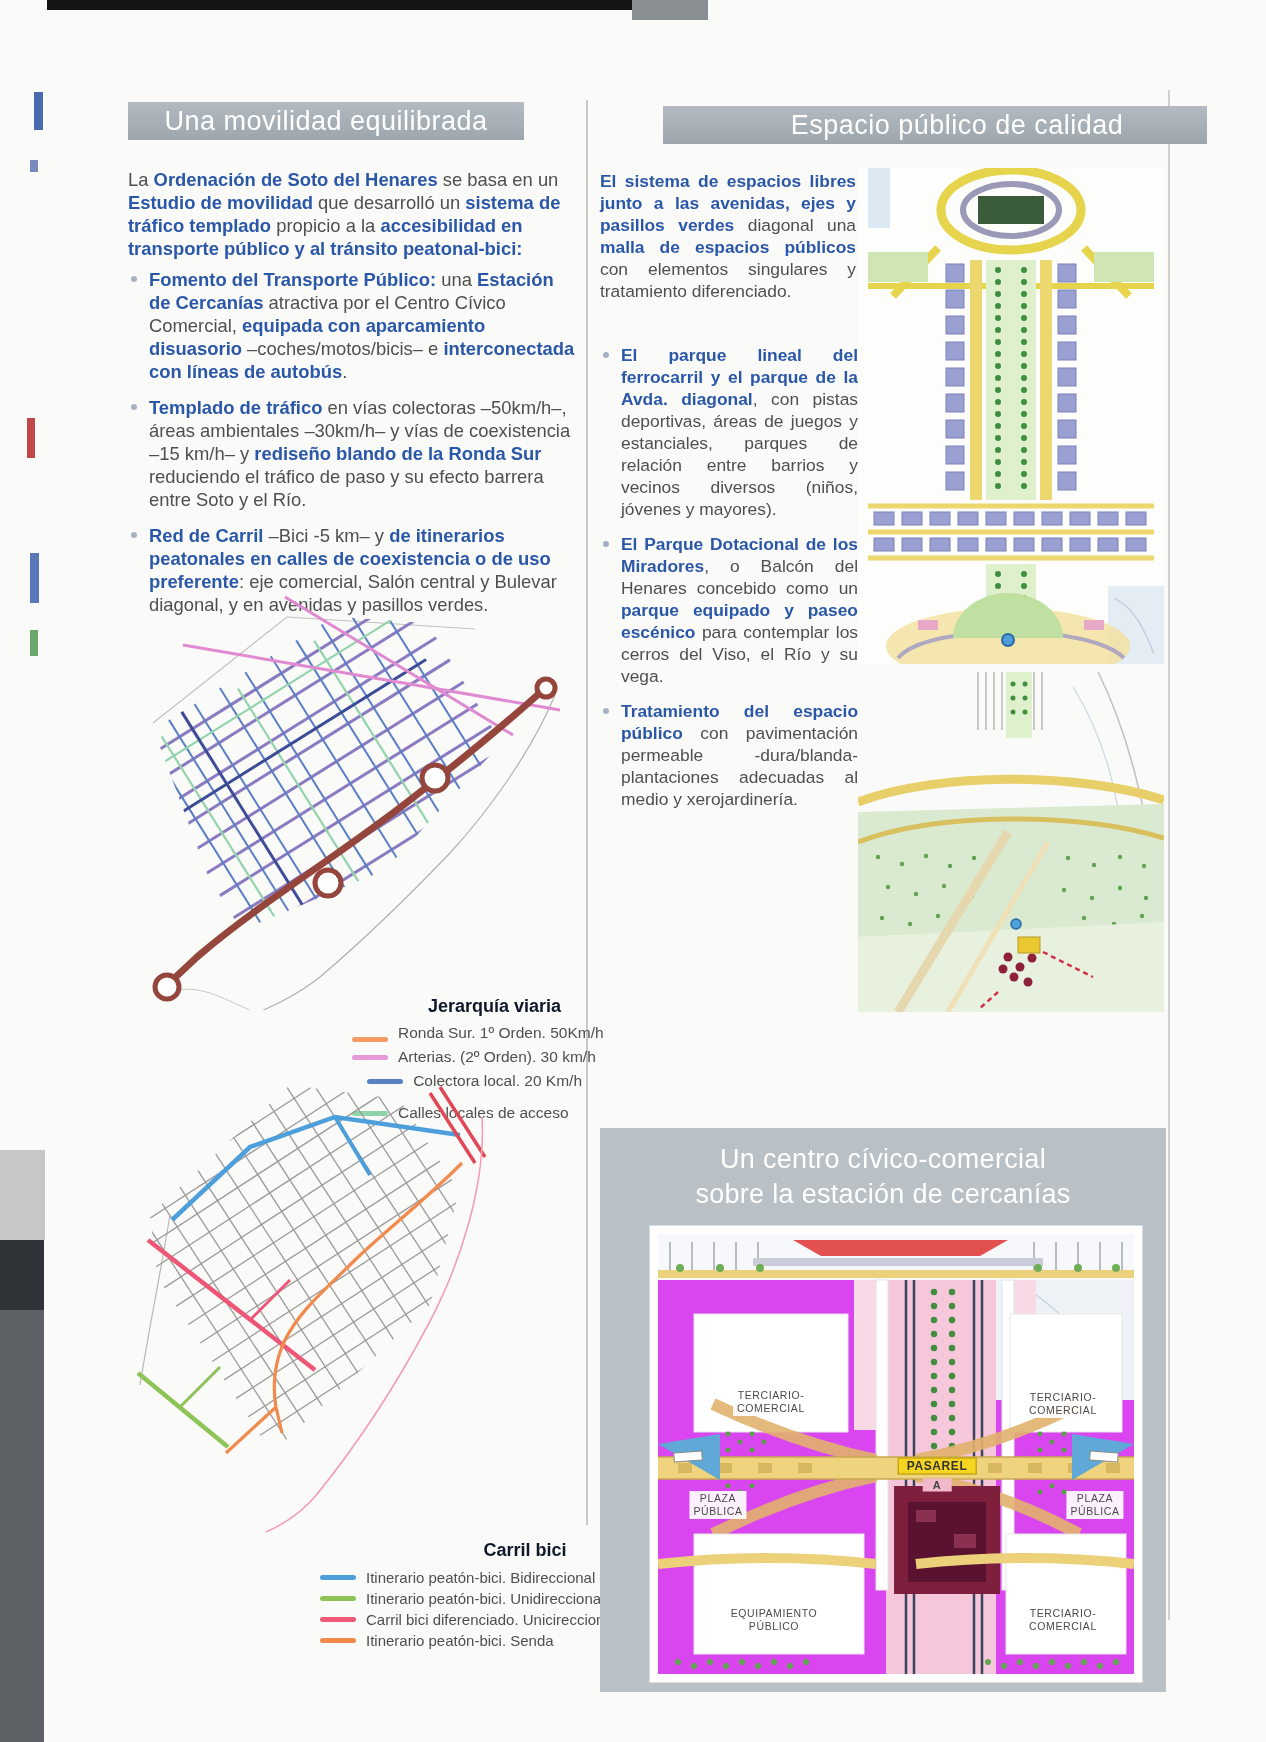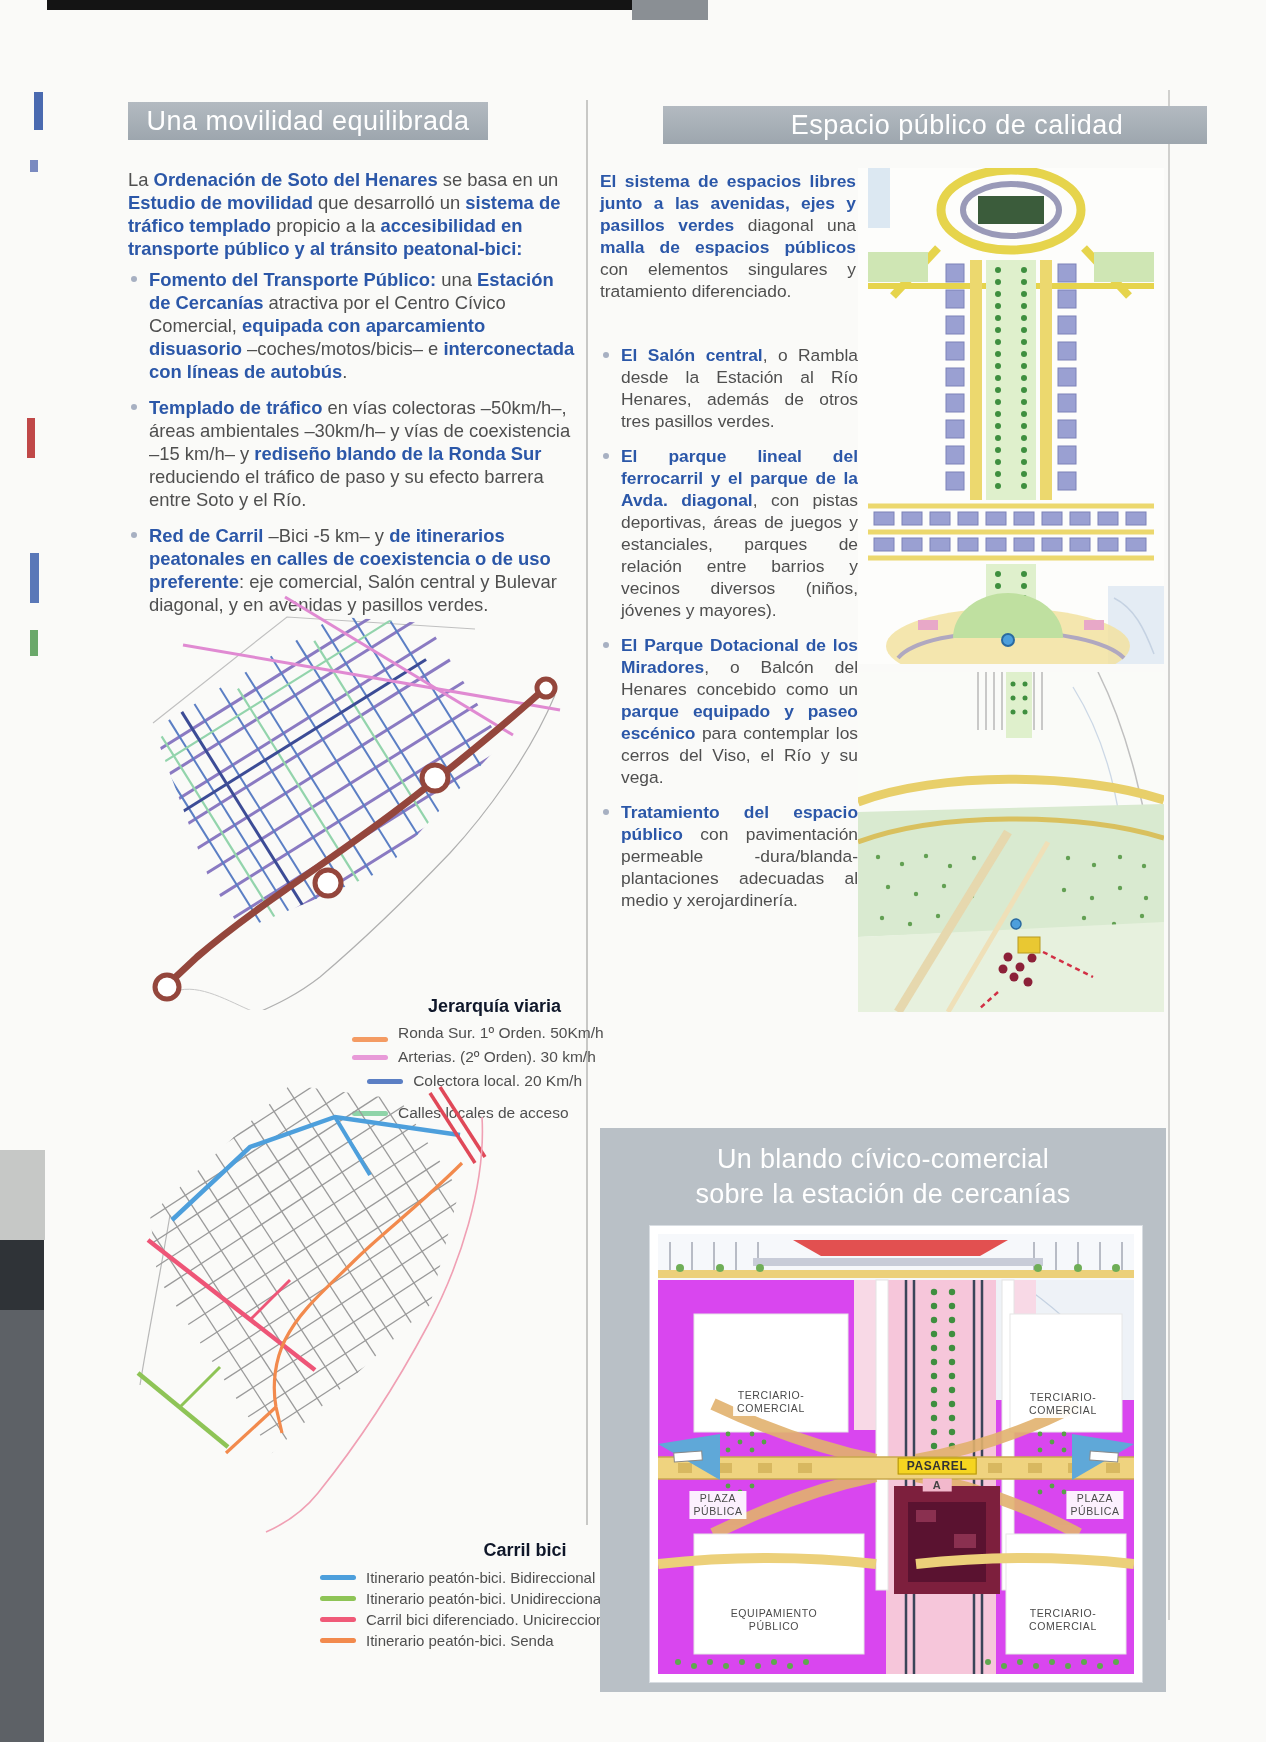--- a/index.html
+++ b/index.html
@@ -36,21 +36,21 @@
 <div class="abs" style="left:27px;top:418px;width:8px;height:40px;background:#c04848;"></div>
 <div class="abs" style="left:30px;top:553px;width:9px;height:50px;background:#5a78b8;"></div>
 <div class="abs" style="left:30px;top:630px;width:8px;height:26px;background:#6aa86a;"></div>
 <div class="abs" style="left:0;top:1240px;width:44px;height:502px;background:#5d6166;"></div>
 <div class="abs" style="left:0;top:1240px;width:44px;height:70px;background:#2f3337;"></div>
 <div class="abs" style="left:0;top:1150px;width:45px;height:90px;background:#c6c8c6;"></div>
 <div class="abs" style="left:1168px;top:90px;width:2px;height:1530px;background:#d0d0ce;"></div>
 
 <div class="abs" style="left:586px;top:100px;width:2px;height:1425px;background:#c8c8c6;"></div>
 
-<div class="abs section-header" style="left:128px;top:102px;width:360px;height:38px;">
+<div class="abs section-header" style="left:128px;top:102px;width:396px;height:38px;">
   <span>Una movilidad equilibrada</span>
 </div>
 
 <div class="abs runs body-left" style="left:128px;top:168px;width:450px;"><span class="n">La </span><span class="b">Ordenación de Soto del Henares</span><span class="n"> se basa en un </span><span class="b">Estudio de movilidad</span><span class="n"> que desarrolló un </span><span class="b">sistema de tráfico templado</span><span class="n"> propicio a la </span><span class="b">accesibilidad en transporte público y al tránsito peatonal-bici:</span></div>
 
 <ul class="abs bullets runs body-left" style="left:128px;top:268px;width:452px;">
     <li><span class="dot"></span><span class="b">Fomento del Transporte Público:</span><span class="n"> una </span><span class="b">Estación de Cercanías</span><span class="n"> atractiva por el Centro Cívico Comercial, </span><span class="b">equipada con aparcamiento disuasorio</span><span class="n"> –coches/motos/bicis– e </span><span class="b">interconectada con líneas de autobús</span><span class="n">.</span></li>
     <li><span class="dot"></span><span class="b">Templado de tráfico</span><span class="n"> en vías colectoras –50km/h–, áreas ambientales –30km/h– y vías de coexistencia –15 km/h– y </span><span class="b">rediseño blando de la Ronda Sur</span><span class="n"> reduciendo el tráfico de paso y su efecto barrera entre Soto y el Río.</span></li>
     <li><span class="dot"></span><span class="b">Red de Carril</span><span class="n"> –Bici -5 km– y </span><span class="b">de itinerarios peatonales en calles de coexistencia o de uso preferente</span><span class="n">: eje comercial, Salón central y Bulevar diagonal, y en avenidas y pasillos verdes.</span></li>
   </ul>
@@ -209,21 +209,20 @@
     </div>
 </div>
 
 <div class="abs section-header" style="left:663px;top:106px;width:500px;height:38px;padding-left:44px;">
   <span>Espacio público de calidad</span>
 </div>
 
 <div class="abs runs body-right" style="left:600px;top:170px;width:256px;"><span class="b">El sistema de espacios libres junto a las avenidas, ejes y pasillos verdes</span><span class="n"> diagonal una </span><span class="b">malla de espacios públicos</span><span class="n"> con elementos singulares y tratamiento diferenciado.</span></div>
 
 <ul class="abs bullets runs body-right" style="left:600px;top:344px;width:258px;">
-    <li><span class="dot"></span><span class="b">El Salón central</span><span class="n">, o Rambla desde la Estación al Río Henares, además de otros tres pasillos verdes.</span></li>
     <li><span class="dot"></span><span class="b">El parque lineal del ferrocarril y el parque de la Avda. diagonal</span><span class="n">, con pistas deportivas, áreas de juegos y estanciales, parques de relación entre barrios y vecinos diversos (niños, jóvenes y mayores).</span></li>
     <li><span class="dot"></span><span class="b">El Parque Dotacional de los Miradores</span><span class="n">, o Balcón del Henares concebido como un </span><span class="b">parque equipado y paseo escénico</span><span class="n"> para contemplar los cerros del Viso, el Río y su vega.</span></li>
     <li><span class="dot"></span><span class="b">Tratamiento del espacio público</span><span class="n"> con pavimentación permeable -dura/blanda- plantaciones adecuadas al medio y xerojardinería.</span></li>
   </ul>
 
 <div class="abs" style="left:858px;top:168px;width:306px;height:496px;">
 <svg width="306" height="496" viewBox="0 0 306 496">
   <rect x="0" y="0" width="306" height="496" fill="#fdfdfb"></rect>
   <rect x="10" y="0" width="22" height="60" fill="#dce8f2"></rect>
   <ellipse cx="153" cy="42" rx="70" ry="40" stroke="#e6d44c" stroke-width="9" fill="none"></ellipse>
@@ -405,21 +404,21 @@
         <circle cx="145" cy="297" r="4.5"></circle>
   </g>
   <rect x="160" y="265" width="22" height="16" fill="#e9c832" stroke="#b89a20" stroke-width="1"></rect>
   <line x1="185" y1="280" x2="235" y2="305" stroke="#d23045" stroke-width="2.5" stroke-dasharray="5 4"></line>
   <line x1="140" y1="320" x2="120" y2="338" stroke="#d23045" stroke-width="2.5" stroke-dasharray="5 4"></line>
 </svg>
 </div>
 
 <div class="abs" style="left:600px;top:1128px;width:566px;height:564px;background:#b9c0c6;">
   <div class="panel-header" style="padding-top:14px;">
-    <div>Un blando cívico-comercial</div>
+    <div>Un centro cívico-comercial</div>
     <div>sobre la estación de cercanías</div>
   </div>
 
   <div style="position:absolute;left:50px;top:98px;width:476px;height:440px;background:#d946ef;border:8px solid #fff;box-shadow:0 0 0 1px #d8dde2;">
     <svg width="476" height="440" viewBox="0 0 476 440" style="position:absolute;left:0;top:0;">
       <rect x="0" y="0" width="476" height="46" fill="#f6f8fb"></rect>
       <g stroke="#7a8090" stroke-width="1">
         <line x1="12" y1="8" x2="12" y2="36"></line>
           <line x1="34" y1="8" x2="34" y2="36"></line>
           <line x1="56" y1="8" x2="56" y2="36"></line>

